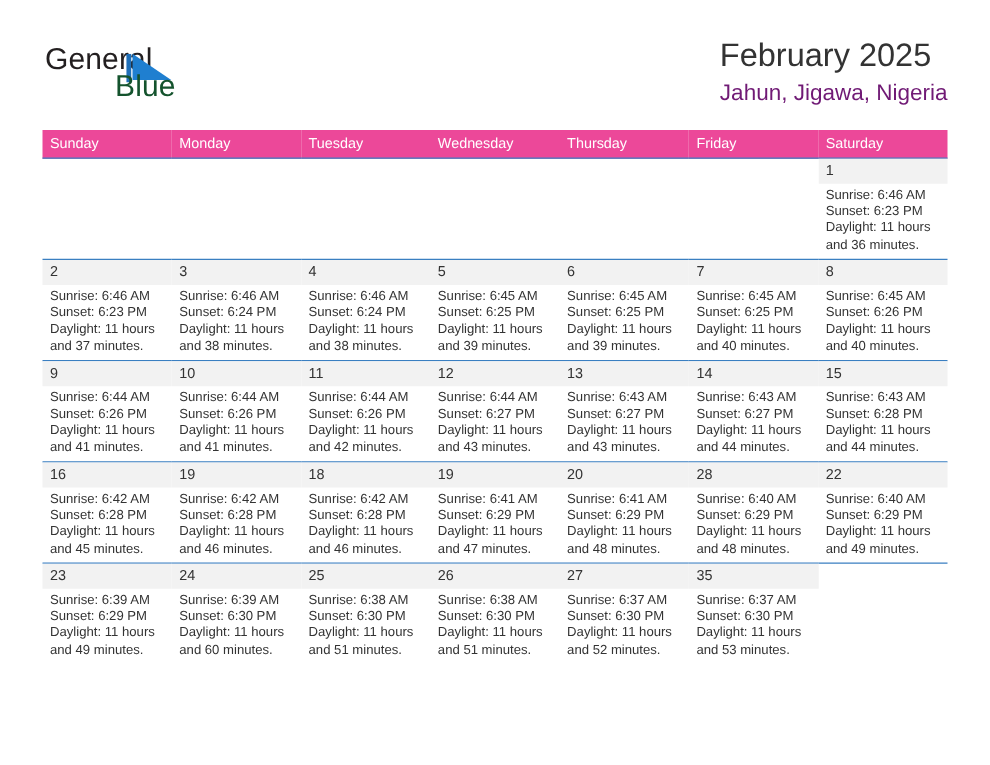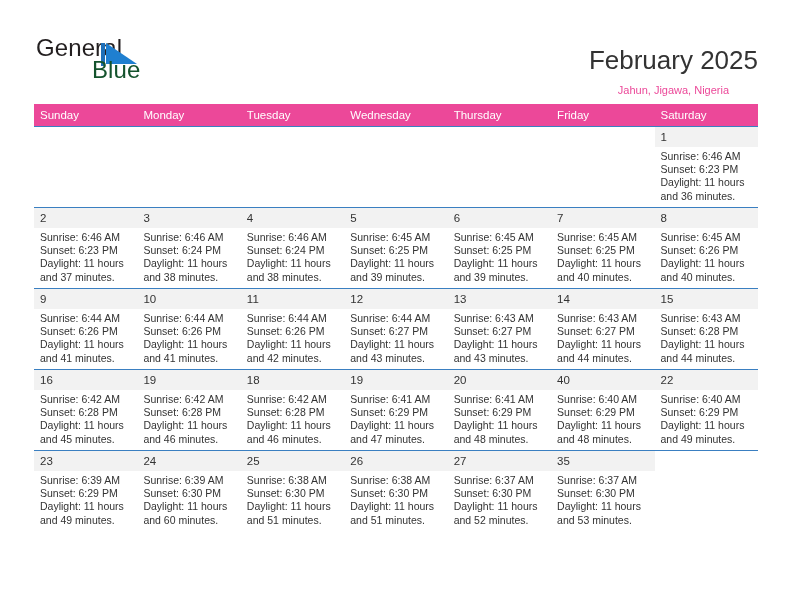--- a/index.html
+++ b/index.html
@@ -60,32 +60,32 @@
     left: 67px;
     top: 9px;
     width: 38px;
     height: 23px;
   }
   .logo-mark svg { display: block; }
 
   .title-block {
     position: absolute;
     right: 0;
-    top: 16px;
-    text-align: center;
+    top: 0;
+    text-align: left;
   }
   .cal-title {
     font-size: 26px;
     color: #333333;
     line-height: 32px;
     white-space: nowrap;
   }
   .cal-subtitle {
-    font-size: 11px;
-    color: #ec4899;
+    font-size: 18px;
+    color: #701a75;
     line-height: 20px;
     margin-top: 4px;
     white-space: nowrap;
   }
 
   
   .calendar {
     position: absolute;
     left: 34px;
     top: 104px;
@@ -408,21 +408,21 @@
               <div class="daynum">20</div>
               <div class="details">
                 <div>Sunrise: 6:41 AM</div>
                 <div>Sunset: 6:29 PM</div>
                 <div class="wrap">Daylight: 11 hours and 48 minutes.</div>
               </div>
             </div>
           </td>
           <td>
             <div class="cell-inner">
-              <div class="daynum">40</div>
+              <div class="daynum">28</div>
               <div class="details">
                 <div>Sunrise: 6:40 AM</div>
                 <div>Sunset: 6:29 PM</div>
                 <div class="wrap">Daylight: 11 hours and 48 minutes.</div>
               </div>
             </div>
           </td>
           <td>
             <div class="cell-inner">
               <div class="daynum">22</div>

